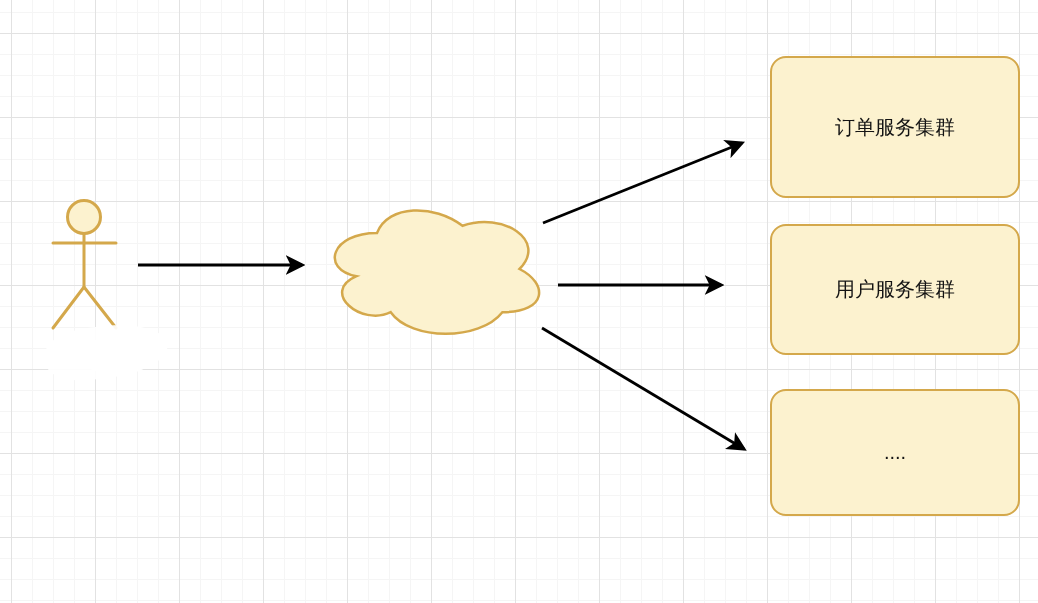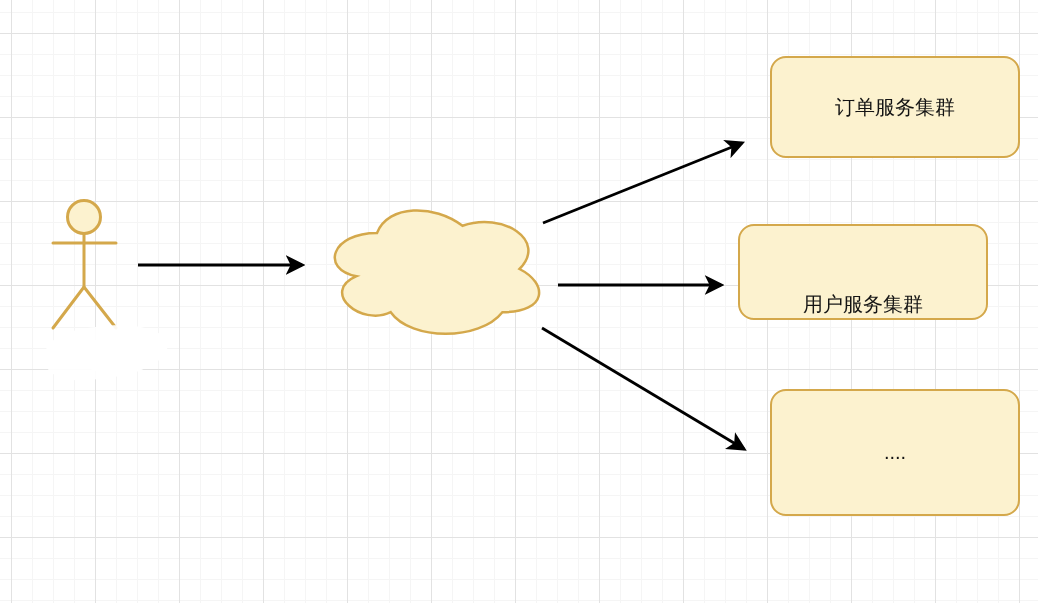--- a/index.html
+++ b/index.html
@@ -47,22 +47,22 @@
     background: #fcf2cf;
     border: 2.5px solid #d4a84b;
     border-radius: 16px;
     display: flex;
     align-items: center;
     justify-content: center;
     color: #141414;
     font-size: 20px;
     cursor: pointer;
   }
-  .box-orders { left: 770px; top: 56px;  height: 102px; }
-  .box-users  { left: 738px; top: 224px; height: 96px; align-items: flex-end; }
+  .box-orders { left: 770px; top: 56px;  height: 142px; }
+  .box-users  { left: 770px; top: 224px; height: 131px; }
   .box-more   { left: 770px; top: 389px; height: 127px; }
   .watermark {
     position: absolute;
     left: 46px; top: 326px;
     width: 122px; height: 52px;
     background: rgba(255,255,255,0.92);
     border-radius: 45% 55% 60% 40%;
     transform: rotate(-6deg);
   }
   .watermark::after {

